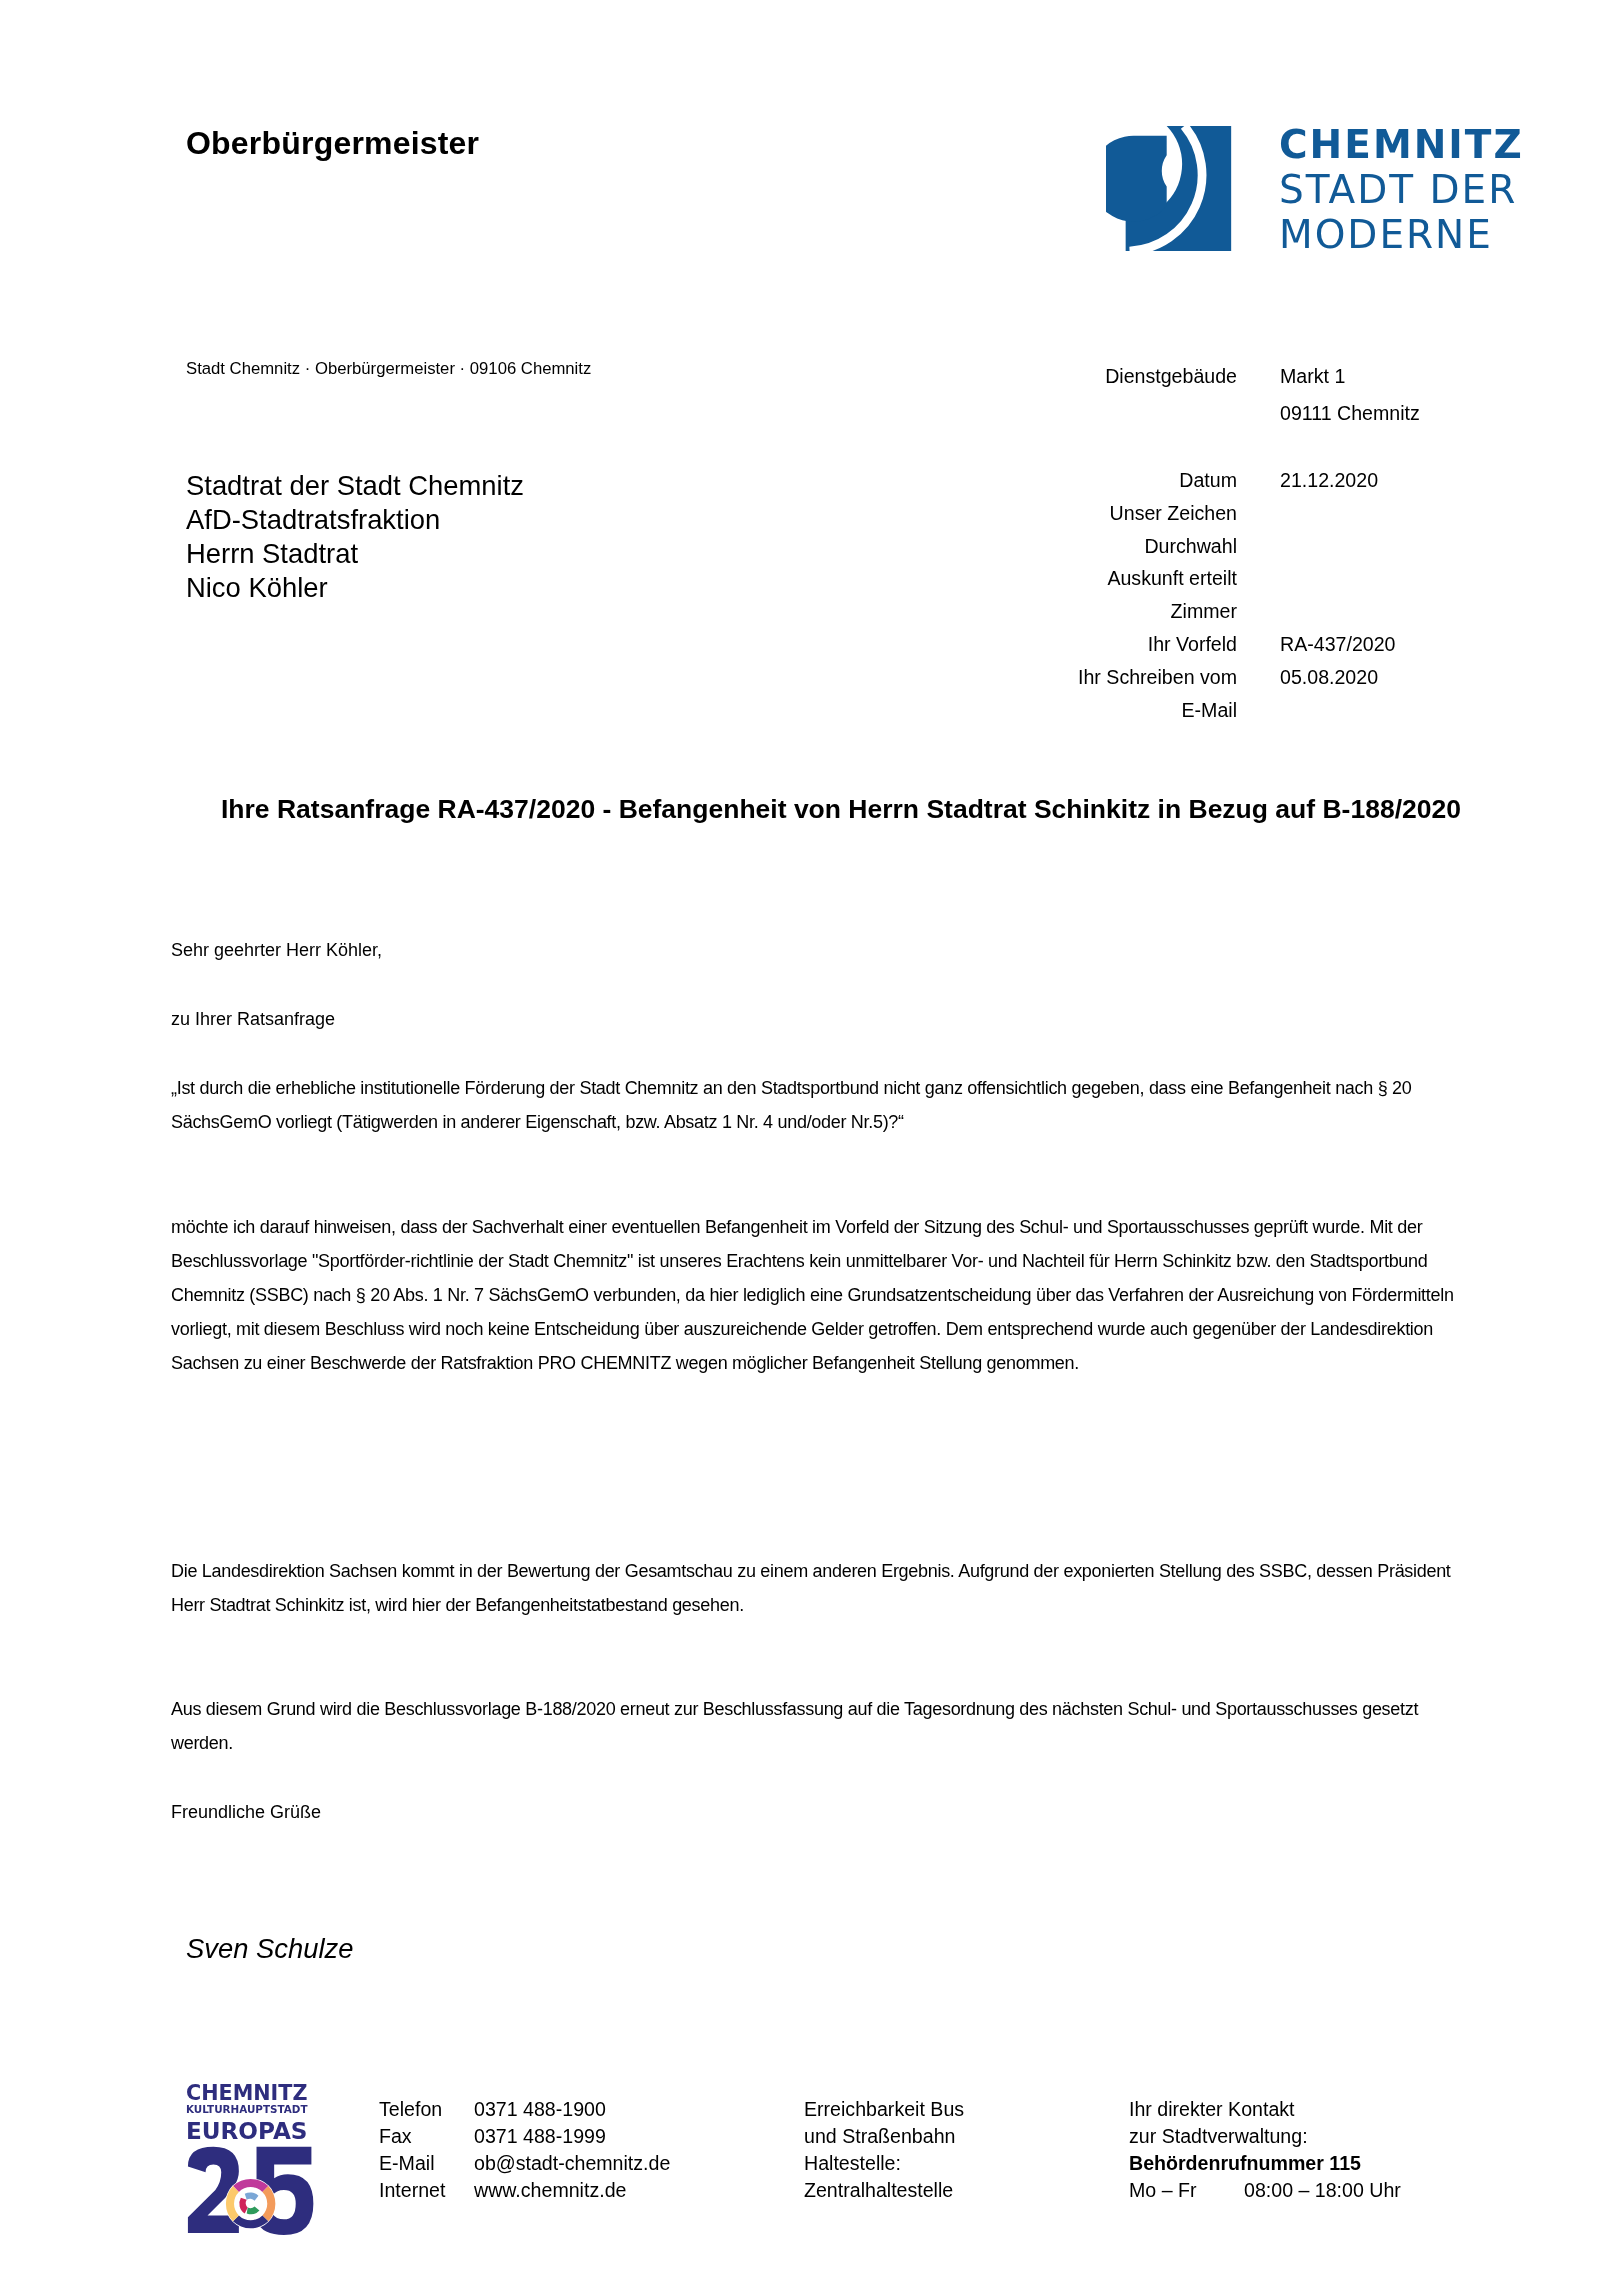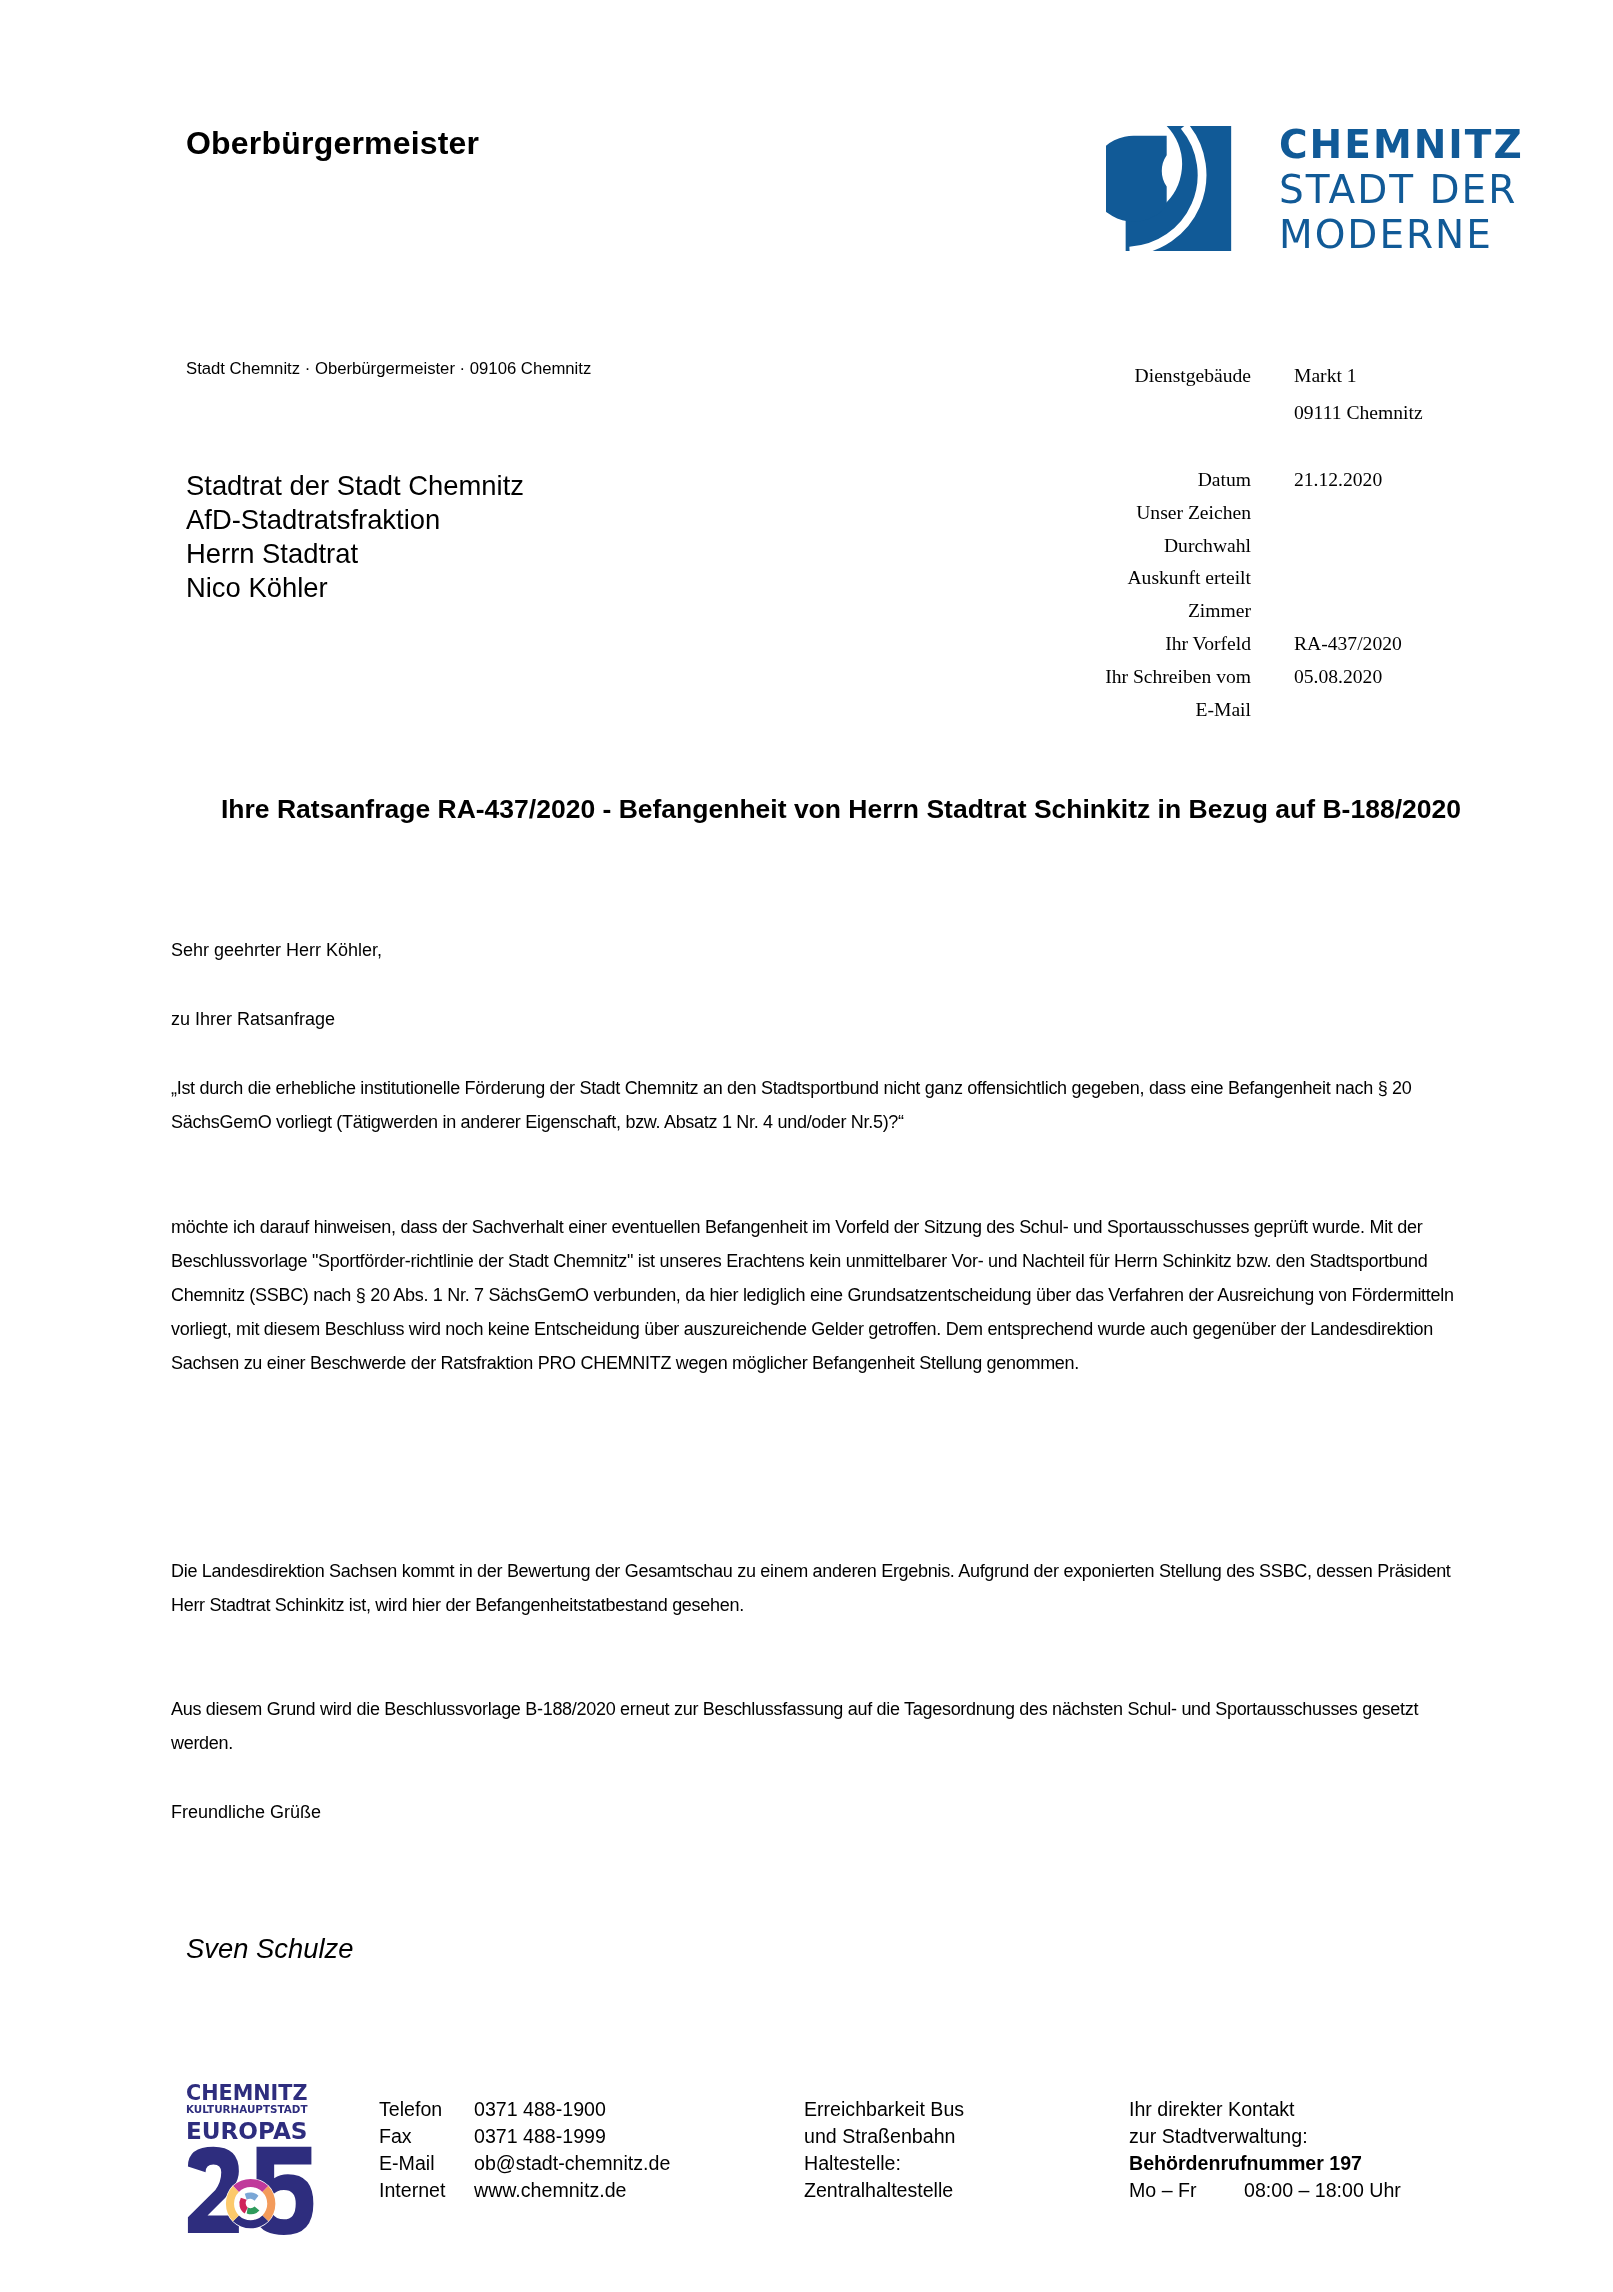--- a/index.html
+++ b/index.html
@@ -10,21 +10,21 @@
     .abs { position: absolute; }
     .dept-title { left: 186px; top: 125px; font-size: 32px; font-weight: bold; letter-spacing: 0.2px; }
 
     .logo { left: 1106px; top: 122px; width: 392px; height: 132px; }
     .logo-text { position: absolute; left: 173px; top: 0; color: #115a97; font-family: "DejaVu Sans", sans-serif; font-size: 39px; line-height: 45px; letter-spacing: 2px; }
     .logo-text .l1 { font-weight: bold; }
 
     .sender-line { left: 186px; top: 359px; font-size: 16.7px; }
 
     .meta { left: 1039px; top: 365px; width: 490px; font-size: 19.6px; }
-    .meta-row { position: absolute; left: 16px; width: 490px; height: 29px; font-family: Liberation Serif, serif; }
+    .meta-row { position: absolute; left: 2px; width: 490px; height: 29px; }
     .meta-label { position: absolute; right: 294px; text-align: right; white-space: nowrap; }
     .meta-value { position: absolute; left: 239px; white-space: nowrap; }
 
     .recipient { left: 186px; top: 469px; font-size: 27.4px; line-height: 34px; }
 
     .subject { left: 186px; top: 792px; width: 1313px; font-size: 26.5px; font-weight: bold; line-height: 34px; margin-left: 35px; }
 
     .body-text { left: 171px; width: 1313px; font-size: 18px; line-height: 34px; }
 
     .signature { left: 186px; top: 1933px; font-size: 27.4px; font-style: italic; }
@@ -153,16 +153,16 @@
 <div class="abs footer fcol2">
   <div>Erreichbarkeit Bus</div>
   <div>und Straßenbahn</div>
   <div>Haltestelle:</div>
   <div>Zentralhaltestelle</div>
 </div>
 
 <div class="abs footer fcol3">
   <div>Ihr direkter Kontakt</div>
   <div>zur Stadtverwaltung:</div>
-  <div class="bold">Behördenrufnummer 197</div>
+  <div class="bold">Behördenrufnummer 115</div>
   <div class="hours"><span>Mo – Fr</span><span>08:00 – 18:00 Uhr</span></div>
 </div>
 
 
 </body></html>

